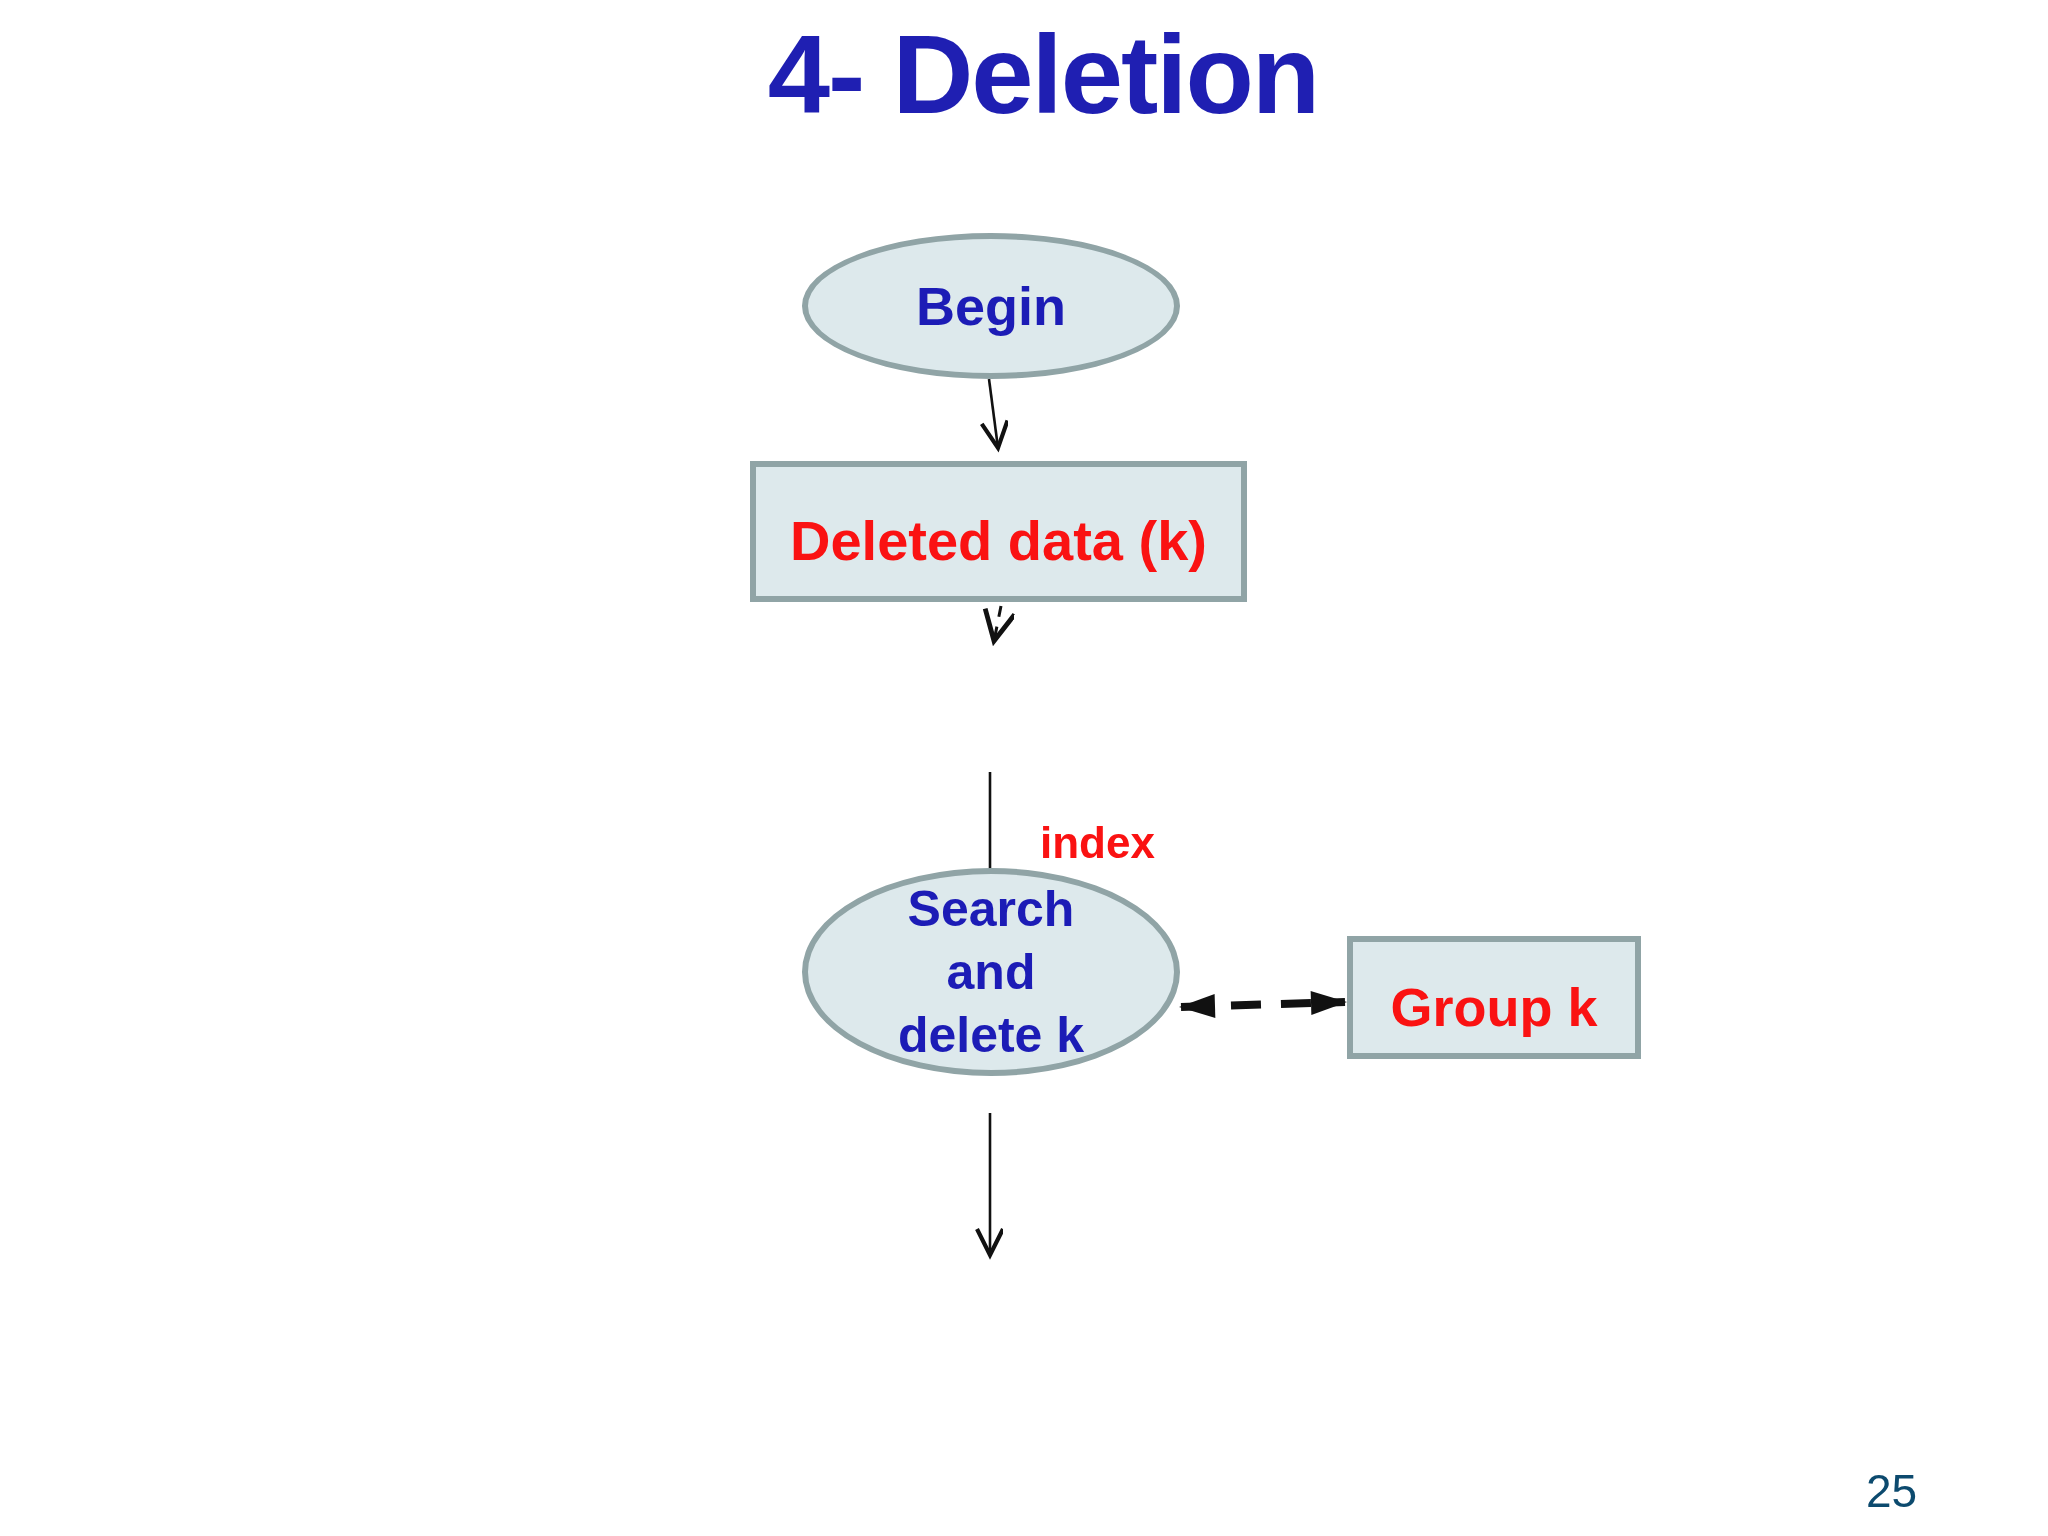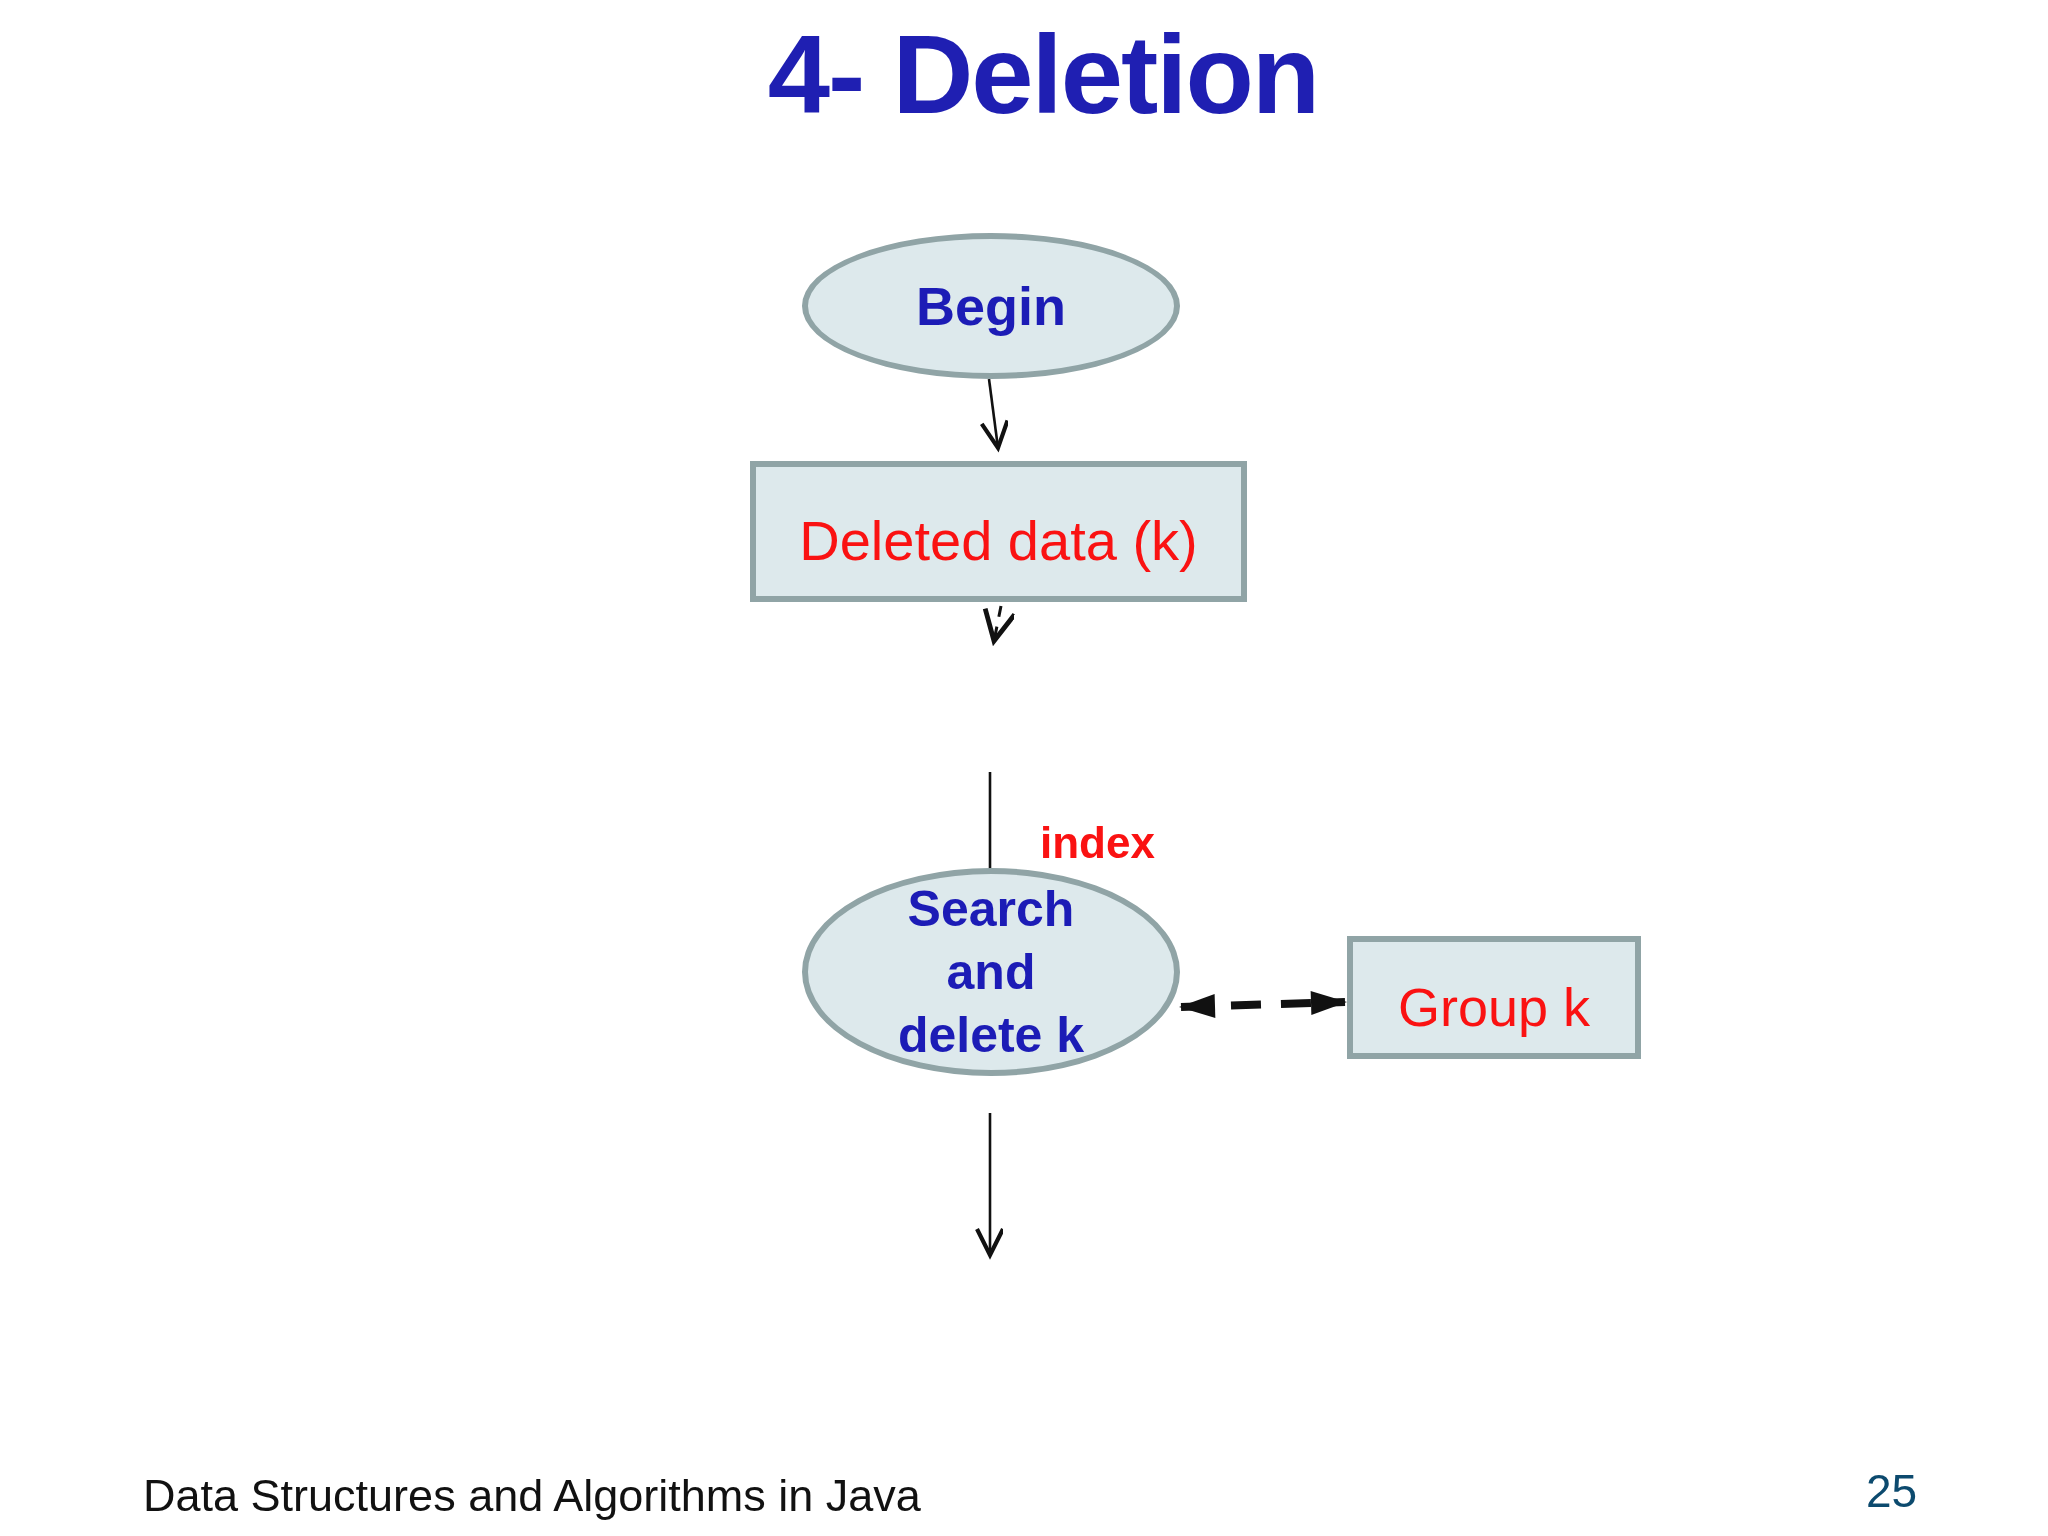--- a/index.html
+++ b/index.html
@@ -40,21 +40,21 @@
     background: var(--shape-fill, #dde9ec);
     border: 6px solid var(--shape-border, #90a4a6);
   }
   .ellipse { border-radius: 50%; }
   .blue-label {
     color: var(--node-text-blue, #1c1cb6);
     font-weight: bold;
   }
   .red-label {
     color: var(--red-text, #fa1212);
-    font-weight: normal;
+    font-weight: bold;
     margin-top: 18px;
   }
   #node-begin   { left: 802px;  top: 233px;  width: 378px; height: 146px; }
   #node-begin span { font-size: 54px; }
   #node-deleted { left: 750px;  top: 461px;  width: 497px; height: 141px; }
   #node-deleted span { font-size: 56px; }
   #node-hk      { left: 835px;  top: 648px;  width: 310px; height: 122px; }
   #node-hk span { font-size: 54px; }
   #node-search  { left: 802px;  top: 868px;  width: 378px; height: 208px; flex-direction: column; line-height: 63px; }
   #node-search span { font-size: 50px; }
@@ -132,17 +132,16 @@
     <span class="blue-label">Search</span>
     <span class="blue-label">and</span>
     <span class="blue-label">delete k</span>
   </div>
 
   <div class="node" id="node-group">
     <span class="red-label">Group k</span>
   </div>
 
 
-  <div class="footer-text">Data Structures and Algorithms in Java</div>
 
   <div class="page-number">25</div>
 
 </div>
 
 </body></html>

